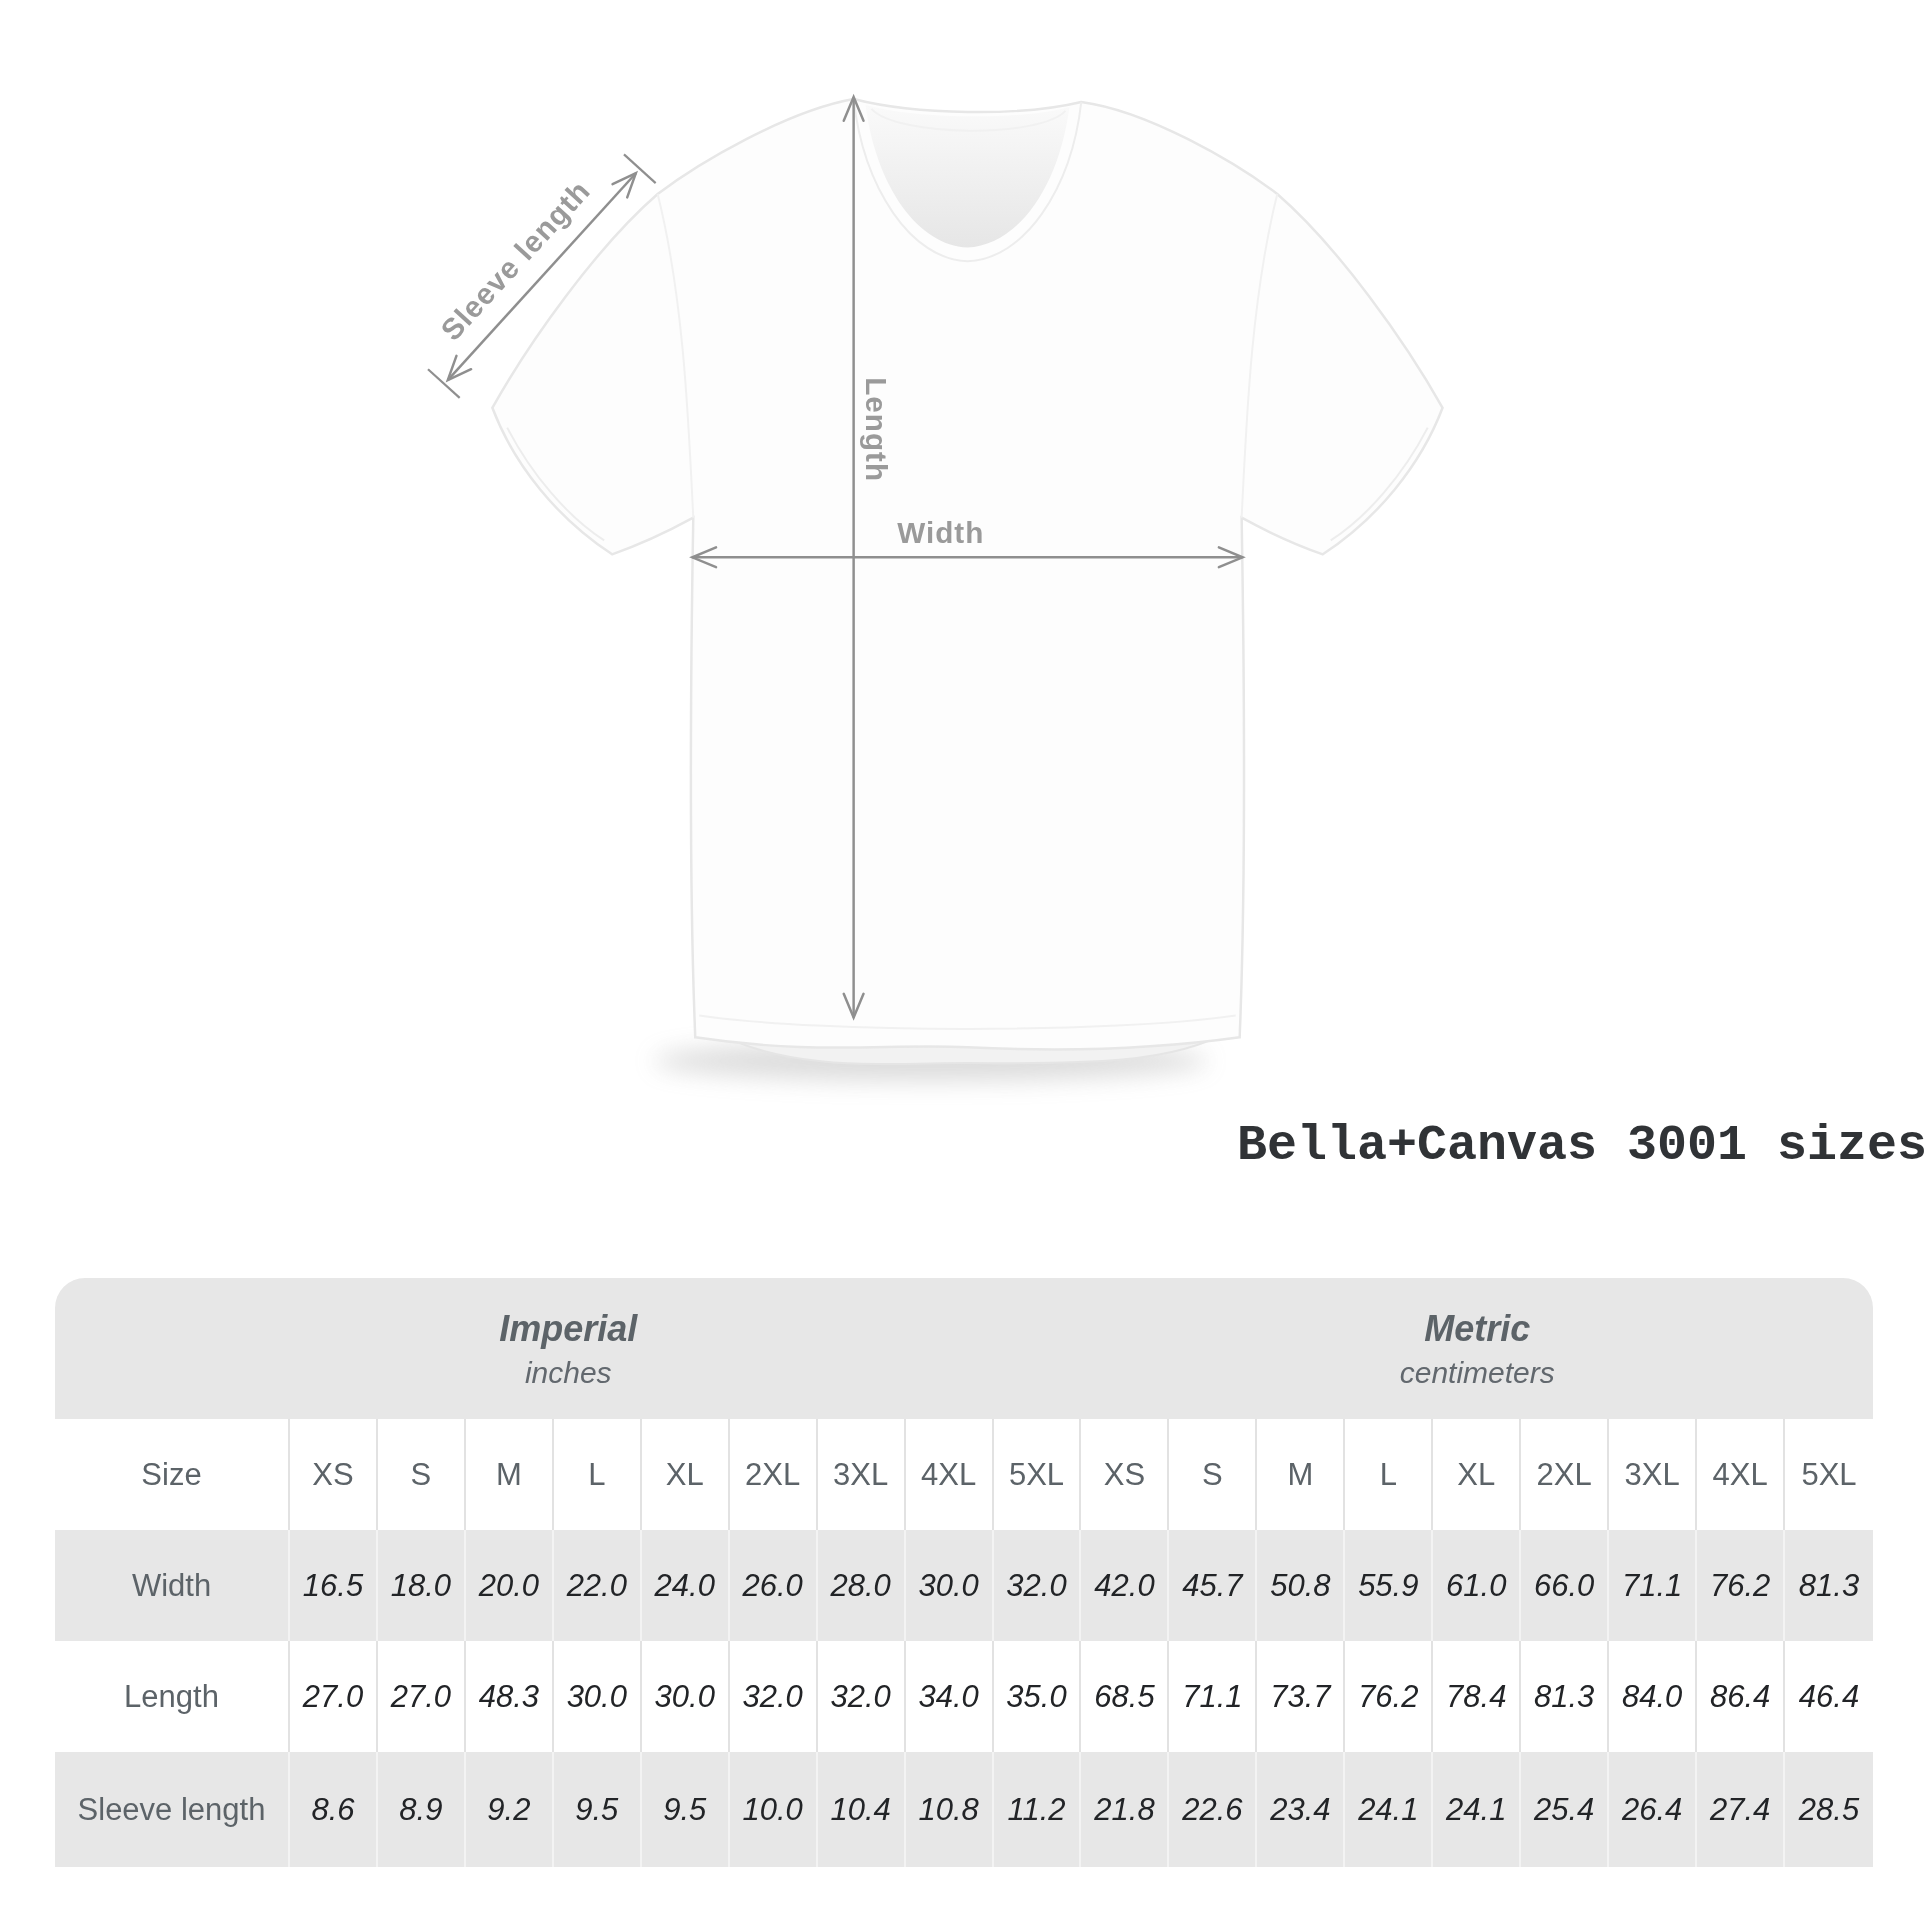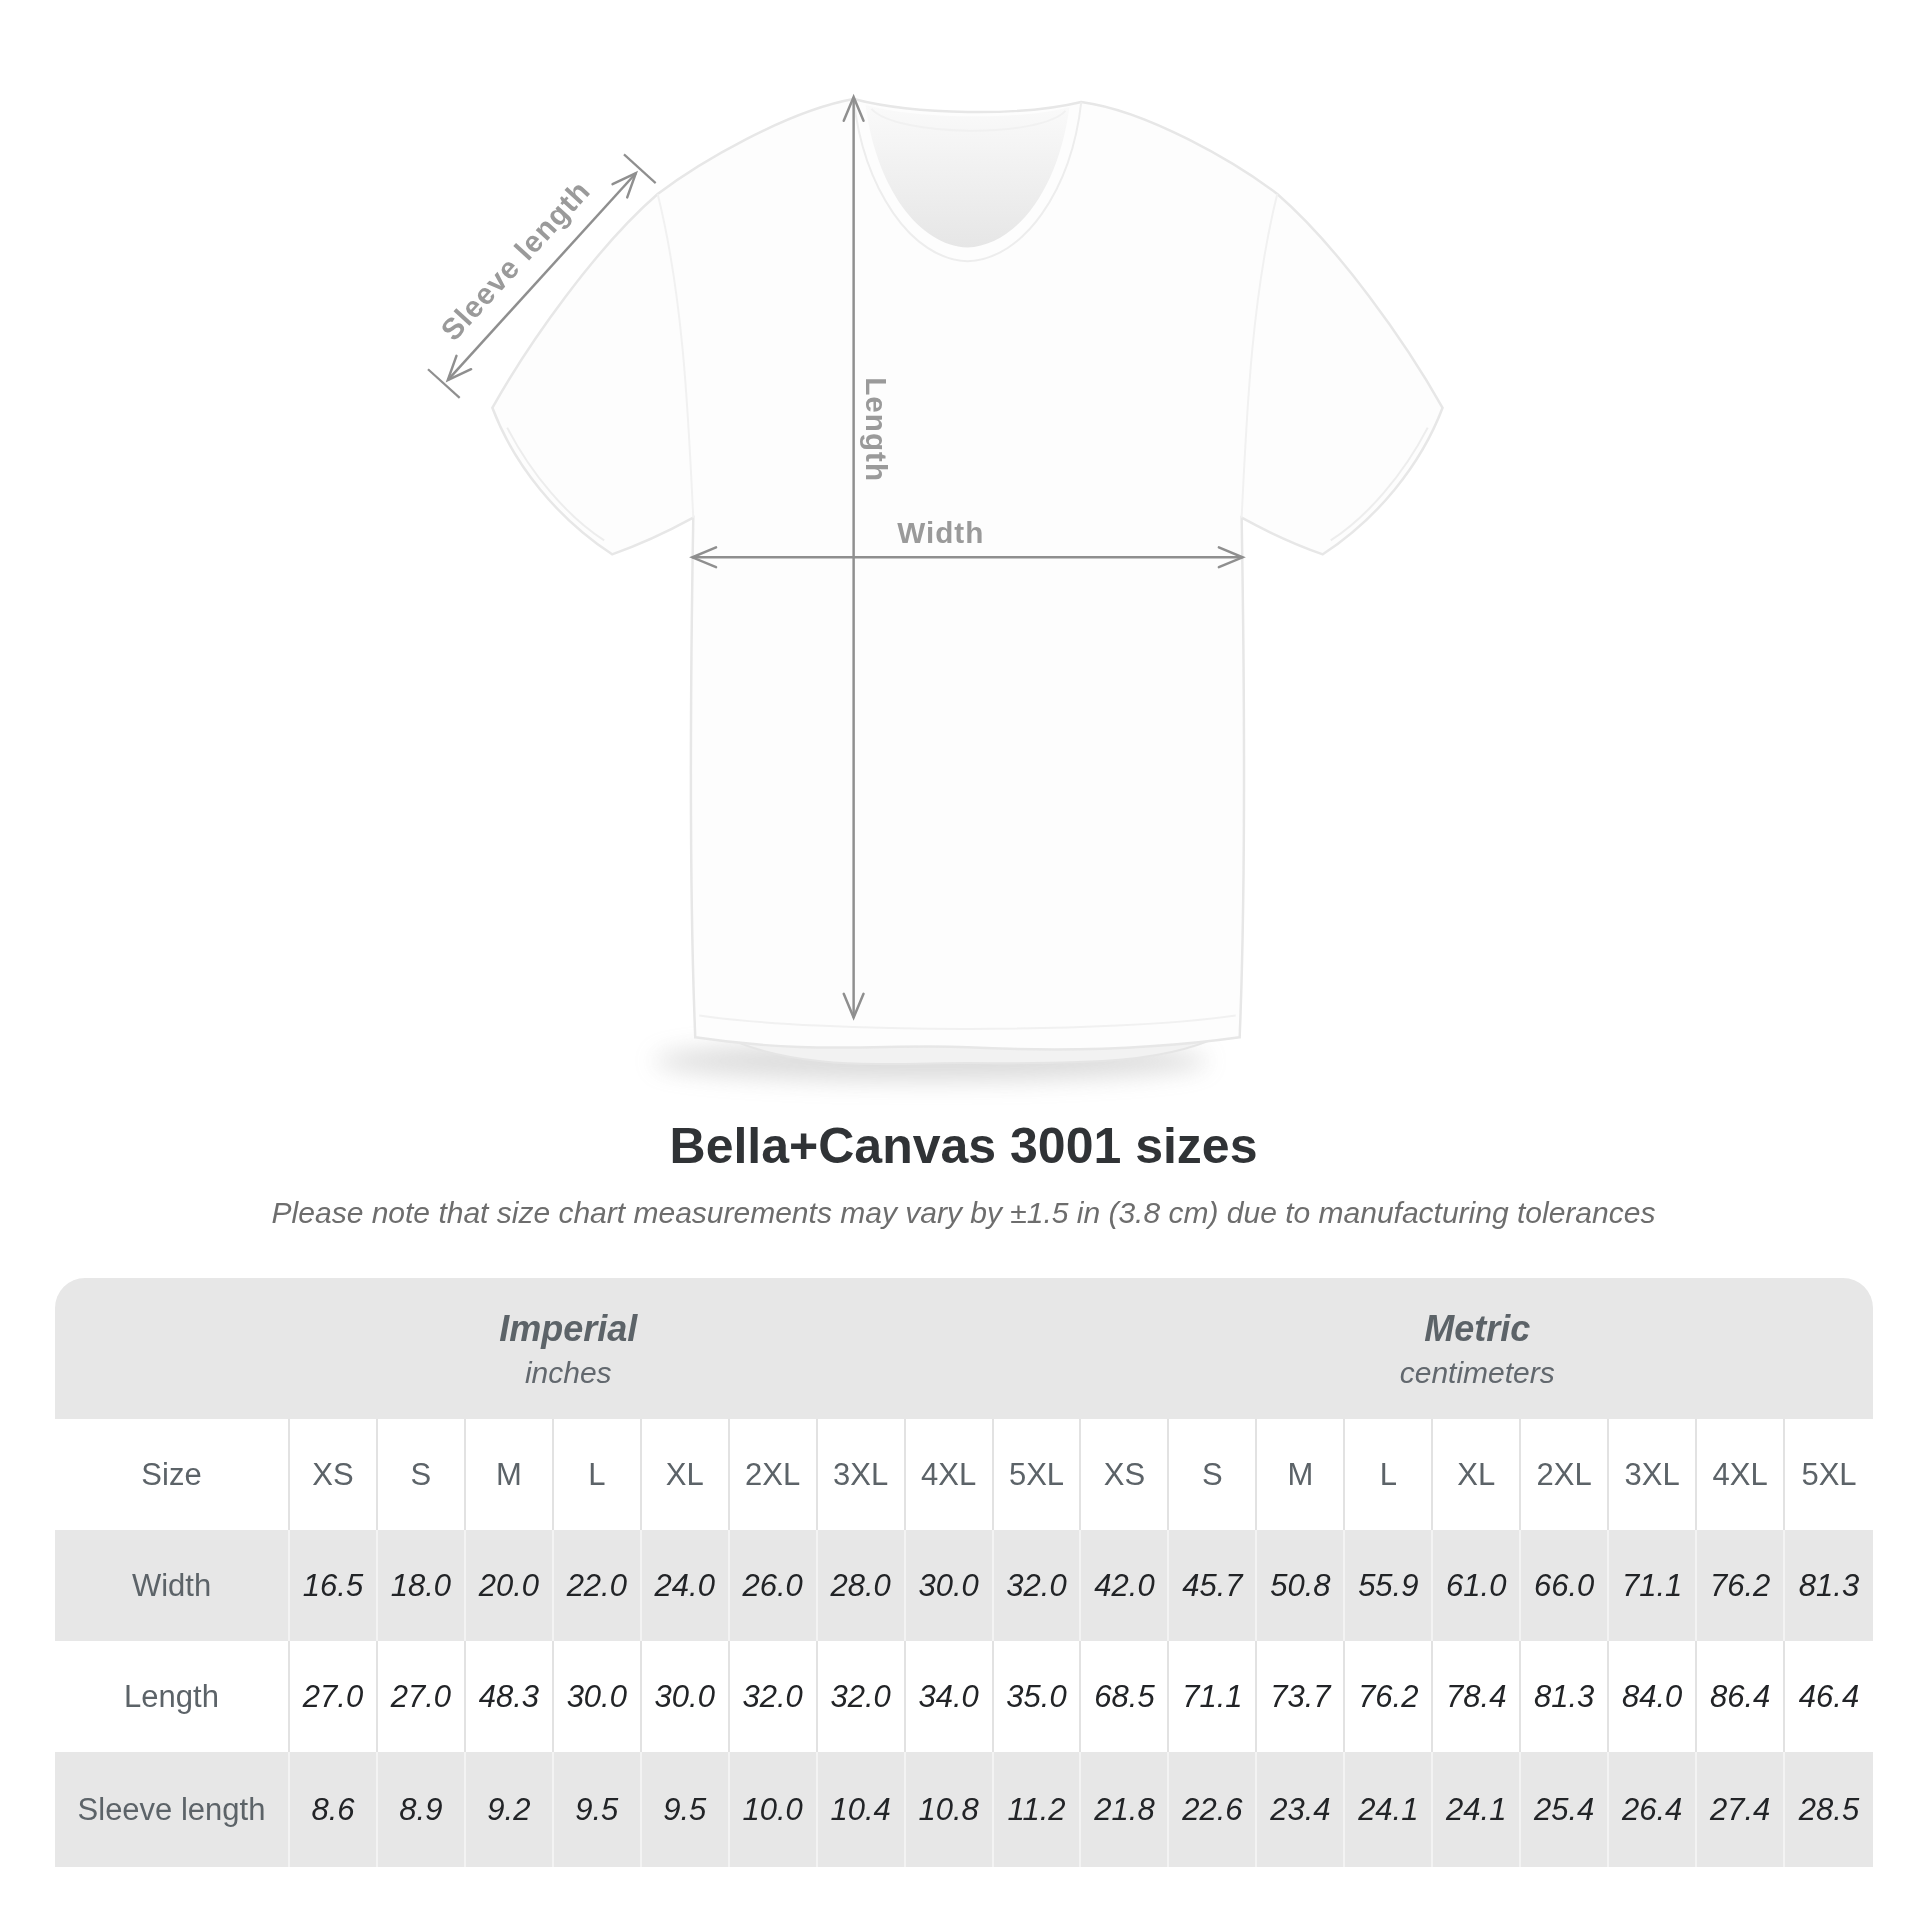--- a/index.html
+++ b/index.html
@@ -14,21 +14,21 @@
   .dim-line{stroke:#8f8f8f;stroke-width:2.5;fill:none;}
   .dim-tick{stroke:#8f8f8f;stroke-width:2.2;fill:none;}
   .dim-label{font:700 30px "Liberation Sans",sans-serif;fill:#9a9a9a;letter-spacing:1px;}
   .tee-outline{fill:#fdfdfd;stroke:#e7e7e7;stroke-width:2.5;}
   .tee-seam{fill:none;stroke:#ededed;stroke-width:2;}
   .tee-seam-light{fill:none;stroke:#f1f1f1;stroke-width:2;}
 
   
   .page-title{
     position:absolute;top:1117px;left:0;width:100%;margin:0;
-    text-align:center;font-size:50px;font-weight:700;color:#303336;
+    text-align:right;font-size:50px;font-weight:700;color:#303336;font-family:Liberation Mono, monospace;
   }
   .page-subtitle{
     position:absolute;top:1196px;left:0;width:100%;margin:0;
     text-align:center;font-size:30px;font-style:italic;color:#6d6d6d;
   }
 
   
   .size-table{
     position:absolute;left:55px;top:1278px;width:1818px;height:708px;
     display:grid;
@@ -107,21 +107,20 @@
     <line class="dim-line" x1="699" y1="563" x2="1255" y2="563" marker-start="url(#arrowV)" marker-end="url(#arrowV)"></line>
     <text class="dim-label" x="950" y="549" text-anchor="middle">Width</text>
 
     <line class="dim-line" x1="452" y1="384" x2="642" y2="175" marker-start="url(#arrowV)" marker-end="url(#arrowV)"></line>
     <line class="dim-tick" x1="432" y1="373" x2="464" y2="402"></line>
     <line class="dim-tick" x1="630" y1="156" x2="662" y2="185"></line>
     <text class="dim-label" x="528" y="270" text-anchor="middle" transform="rotate(-47.5 528 270)">Sleeve length</text>
   </svg>
 
   <h1 class="page-title">Bella+Canvas 3001 sizes</h1>
-  <p class="page-subtitle">Please note that size chart measurements may vary by ±1.5 in (3.8 cm) due to manufacturing tolerances</p>
 
   <div class="size-table">
       <div class="cell unit g nb" style="grid-column: 1 / span 10;">
         <div class="unit-name">Imperial</div>
         <div class="unit-sub">inches</div>
       </div>
       <div class="cell unit g nb" style="grid-column: 11 / span 9;">
         <div class="unit-name">Metric</div>
         <div class="unit-sub">centimeters</div>
       </div>

